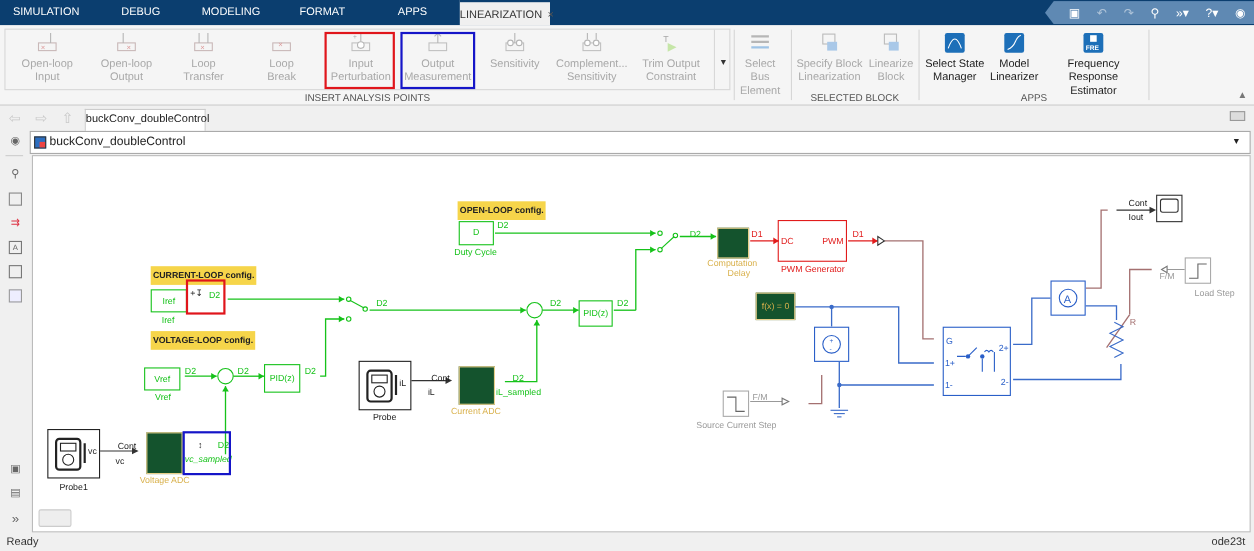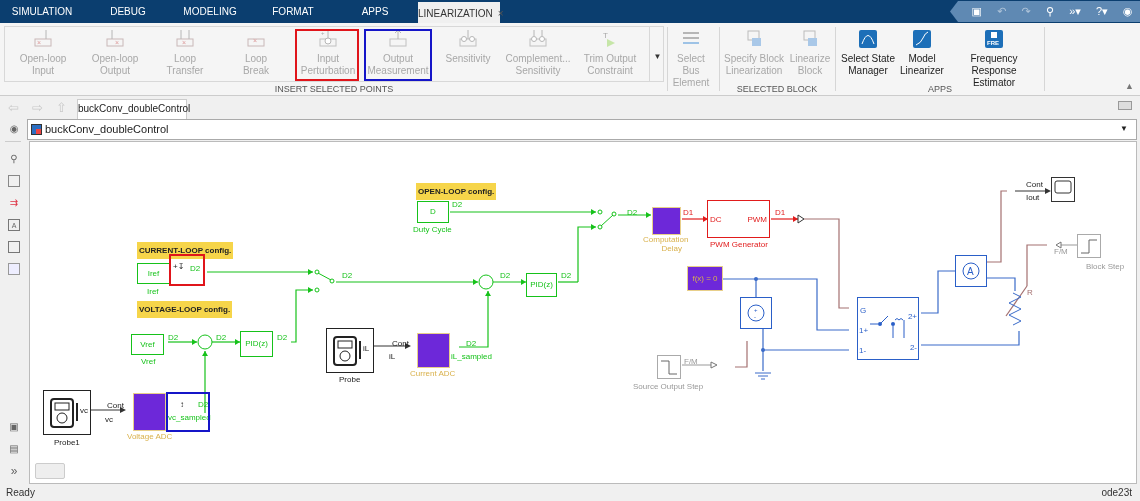--- a/index.html
+++ b/index.html
@@ -24,21 +24,21 @@
   .addrbar { position: absolute; left: 27px; top: 119px; width: 1110px; height: 21px; background: #fff; border: 1px solid #aaa; }
   .addrbar .txt { position: absolute; left: 17px; top: 3px; font-size: 11px; }
   .lefttools { position: absolute; left: 0; top: 119px; width: 27px; height: 365px; }
   .ltool { position: absolute; left: 8px; width: 12px; height: 12px; color: #666; font-size: 10px; text-align:center; line-height:12px; }
   .canvas { position: absolute; left: 29px; top: 141px; width: 1108px; height: 343px; background: #fff; border: 1px solid #bbb; overflow: hidden; }
   .statusbar { position: absolute; left: 0; top: 484px; width: 1140px; height: 17px; font-size: 10px; line-height: 17px; color: #333; }
   .blk { position: absolute; border: 1px solid; font-size: 8px; text-align: center; }
   .lbl { position: absolute; font-size: 8px; white-space: nowrap; }
   .note { position: absolute; background: #f6d54a; font-size: 8px; font-weight: bold; padding: 4px 2px; white-space: nowrap; }
   .green { color: #16c21a; border-color: #16c21a; }
-  .yellow { color: #d9b14c; border-color: #e8cf8a; background: #6d28d9; }
+  .yellow { color: #d9b14c; border-color: #e8cf8a; background: #14532d; }
   .red { color: #e11b1b; border-color: #e11b1b; }
   .blue { color: #2a5fc8; border-color: #2a5fc8; }
   .gray { color: #999; border-color: #aaa; }
   svg.wires { position: absolute; left: 0; top: 0; }
 </style>
 </head>
 <body>
 
 <div class="tabbar">
   <div class="tab" style="left:6px;width:72px;">SIMULATION</div>
@@ -136,21 +136,21 @@
         <text x="4" y="9" font-size="8" fill="#a8a8a8">T</text>
         <polygon points="8,10 16,14 8,18" fill="#c6e6a8"></polygon>
       </svg>
     <span>Trim Output</span><br><span>Constraint</span>
   </div>
   <div style="position:absolute;left:649px;top:4px;width:16px;height:54px;border-left:1px solid #d8d8d8;text-align:center;line-height:60px;font-size:8px;color:#333;">▼</div>
 
   <div class="hl-red" style="left:295px;top:6px;width:64px;height:52px;"></div>
   <div class="hl-blue" style="left:364px;top:6px;width:68px;height:52px;"></div>
 
-  <div class="grouplbl" style="left:4px;width:660px;">INSERT SELECTED POINTS</div>
+  <div class="grouplbl" style="left:4px;width:660px;">INSERT ANALYSIS POINTS</div>
   <div class="sep" style="left:667px;"></div>
 
   <div class="rbtn" style="left:668px;width:46px;">
     <svg class="ic" viewBox="0 0 22 20">
         <line x1="3" y1="4" x2="19" y2="4" stroke="#b6b6b6" stroke-width="2"></line>
         <line x1="3" y1="9" x2="19" y2="9" stroke="#b6b6b6" stroke-width="2"></line>
         <line x1="3" y1="14" x2="19" y2="14" stroke="#9ec3e6" stroke-width="2"></line>
       </svg>
     <span>Select Bus</span><br><span>Element</span>
   </div>
@@ -353,21 +353,21 @@
       </svg>
     <span class="lbl" style="left:36px;top:15px;color:#222;">vc</span>
   </div>
   <div class="lbl" style="left:24px;top:296px;color:#222;text-align:right;">Probe1</div>
   <div class="lbl" style="left:77px;top:259px;color:#222;">Cont</div>
   <div class="lbl" style="left:75px;top:273px;color:#222;">vc</div>
   <div class="blk yellow" style="left:103px;top:251px;width:33px;height:38px;"></div>
   <div class="lbl" style="left:97px;top:290px;color:#d9b14c;">Voltage ADC</div>
   <div class="lbl" style="left:150px;top:258px;color:#222;">↕</div>
   <div class="lbl green" style="left:168px;top:258px;">D2</div>
-  <div class="lbl green" style="left:138px;top:271px;">vc_sampled</div>
+  <div class="lbl green" style="left:138px;top:271px;font-style:italic;">vc_sampled</div>
   <div class="hl-blue" style="left:136px;top:250px;width:44px;height:40px;"></div>
 
   <div class="blk" style="left:296px;top:186px;width:48px;height:45px;border-color:#222;background:#fff;">
     <svg width="46" height="43" viewBox="0 0 46 43">
         <rect x="7" y="8" width="22" height="28" rx="3" fill="none" stroke="#222" stroke-width="2"></rect>
         <rect x="11" y="12" width="14" height="7" fill="none" stroke="#222"></rect>
         <circle cx="18" cy="27" r="5" fill="none" stroke="#222"></circle>
         <line x1="33" y1="12" x2="33" y2="30" stroke="#222" stroke-width="2"></line>
       </svg>
     <span class="lbl" style="left:36px;top:15px;color:#222;">iL</span>
@@ -397,21 +397,21 @@
         <text x="13" y="14" font-size="6" fill="#2a5fc8">+</text>
         <text x="13" y="21" font-size="6" fill="#2a5fc8">-</text>
       </svg>
   </div>
   <div class="blk gray" style="left:627px;top:213px;width:24px;height:24px;">
     <svg width="22" height="22">
         <polyline points="3,5 11,5 11,18 19,18" fill="none" stroke="#666"></polyline>
       </svg>
   </div>
   <div class="lbl gray" style="left:654px;top:215px;">F/M</div>
-  <div class="lbl gray" style="left:603px;top:240px;">Source Output Step</div>
+  <div class="lbl gray" style="left:603px;top:240px;">Source Current Step</div>
 
   <div class="blk blue" style="left:827px;top:155px;width:62px;height:63px;background:#fff;">
     <span class="lbl blue" style="left:2px;top:8px;">G</span>
     <span class="lbl blue" style="left:1px;top:28px;">1+</span>
     <span class="lbl blue" style="left:1px;top:48px;">1-</span>
     <span class="lbl blue" style="right:1px;top:14px;">2+</span>
     <span class="lbl blue" style="right:1px;top:45px;">2-</span>
     <svg width="60" height="60" style="position:absolute;left:0;top:0;">
         <line x1="12" y1="26" x2="20" y2="26" stroke="#2a5fc8"></line>
         <circle cx="22" cy="26" r="2" fill="#2a5fc8"></circle>
@@ -434,21 +434,21 @@
     <svg width="22" height="22">
         <rect x="3" y="3" width="16" height="12" rx="2" fill="none" stroke="#333"></rect>
       </svg>
   </div>
   <div class="blk gray" style="left:1047px;top:92px;width:24px;height:24px;">
     <svg width="22" height="22">
         <polyline points="3,18 11,18 11,5 19,5" fill="none" stroke="#666"></polyline>
       </svg>
   </div>
   <div class="lbl gray" style="left:1024px;top:105px;">F/M</div>
-  <div class="lbl gray" style="left:1056px;top:120px;">Block Step</div>
+  <div class="lbl gray" style="left:1056px;top:120px;">Load Step</div>
   <div class="lbl" style="left:997px;top:146px;color:#a47070;">R</div>
 
   <div style="position:absolute;left:5px;top:321px;width:30px;height:16px;border:1px solid #ccc;background:#eee;border-radius:2px;"></div>
 </div>
 
 <div class="statusbar">
   <span style="position:absolute;left:6px;">Ready</span>
   <span style="position:absolute;left:571px;margin-top:16px;">100%</span>
   <span style="position:absolute;right:8px;">ode23t</span>
 </div>

